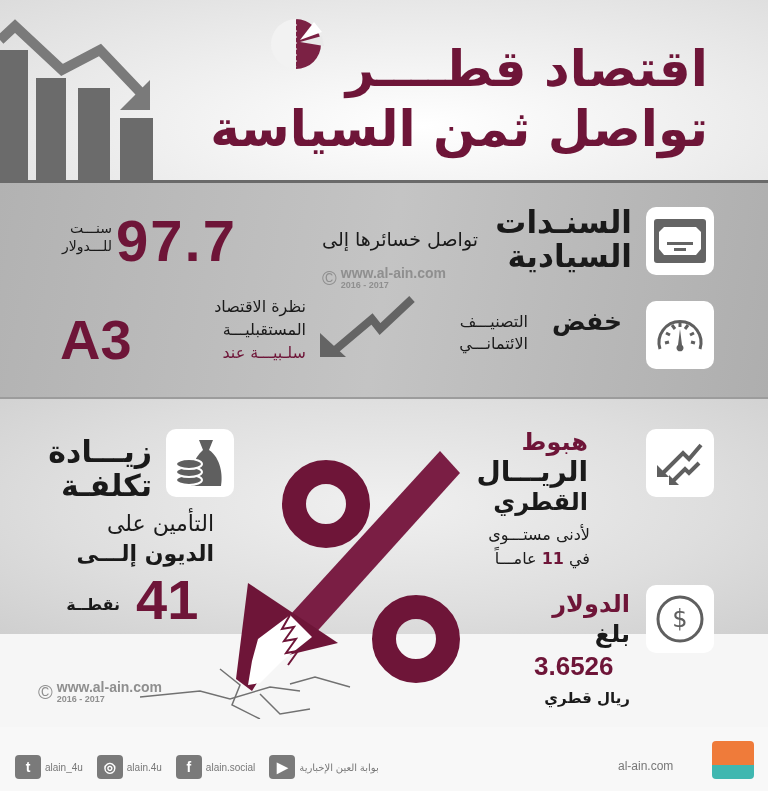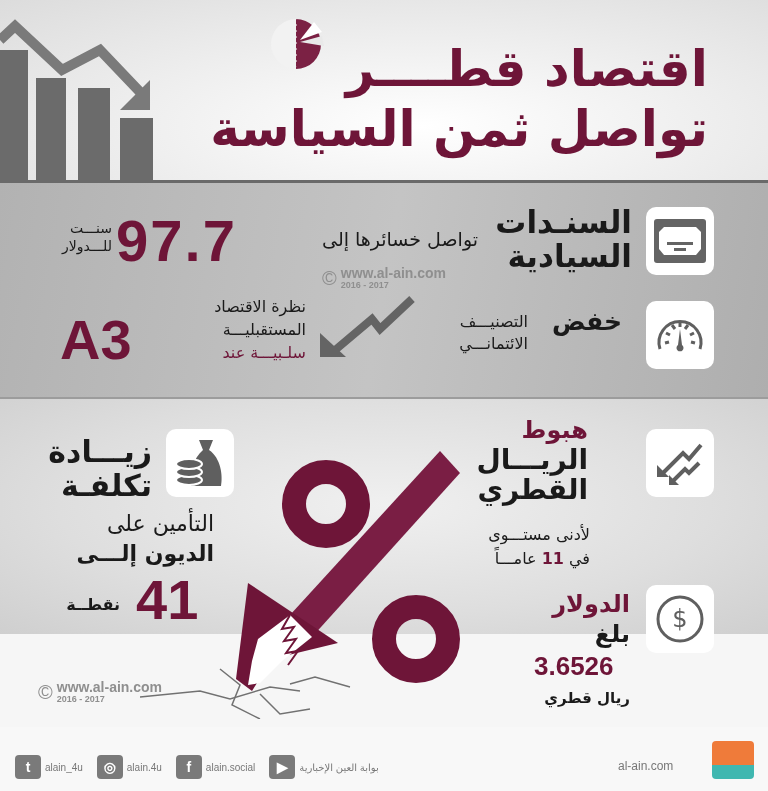--- a/index.html
+++ b/index.html
@@ -166,24 +166,24 @@
   <div class="abs icon-box" style="left:646px;top:30px">
     <svg width="50" height="44">
         <g fill="none" stroke="#5f5f5f" stroke-width="4">
           <polyline points="46,4 34,18 28,12 8,32"></polyline>
           <polyline points="44,22 34,32 30,28 18,40"></polyline>
         </g>
       <polygon points="2,36 14,36 2,24" fill="#5f5f5f"></polygon>
         <polygon points="14,44 24,44 14,34" fill="#5f5f5f"></polygon>
       </svg>
   </div>
-  <div class="abs rtl bold" style="right:180px;top:16px;font-size:24px;line-height:30px">
+  <div class="abs rtl bold" style="right:180px;top:28px;font-size:24px;line-height:30px">
     <div class="maroon">هبوط</div>
     <div class="dark" style="font-size:28px">الريـــال</div>
-    <div class="dark" style="font-size:28px">القطري</div>
+    <div class="dark" style="font-size:24px">القطري</div>
   </div>
   <div class="abs rtl dark" style="right:178px;top:124px;font-size:16px;line-height:24px">
     <div>لأدنى مستـــوى</div>
     <div><span>في</span> <span class="maroon bold">11</span> <span>عامـــاً</span></div>
   </div>
 
   <div class="abs icon-box" style="left:646px;top:186px">
     <svg width="50" height="50">
         <circle cx="25" cy="25" r="22" fill="none" stroke="#5f5f5f" stroke-width="3"></circle>
       <text x="25" y="33" text-anchor="middle" font-size="24" font-family="DejaVu Sans, sans-serif" fill="#5f5f5f">$</text>

